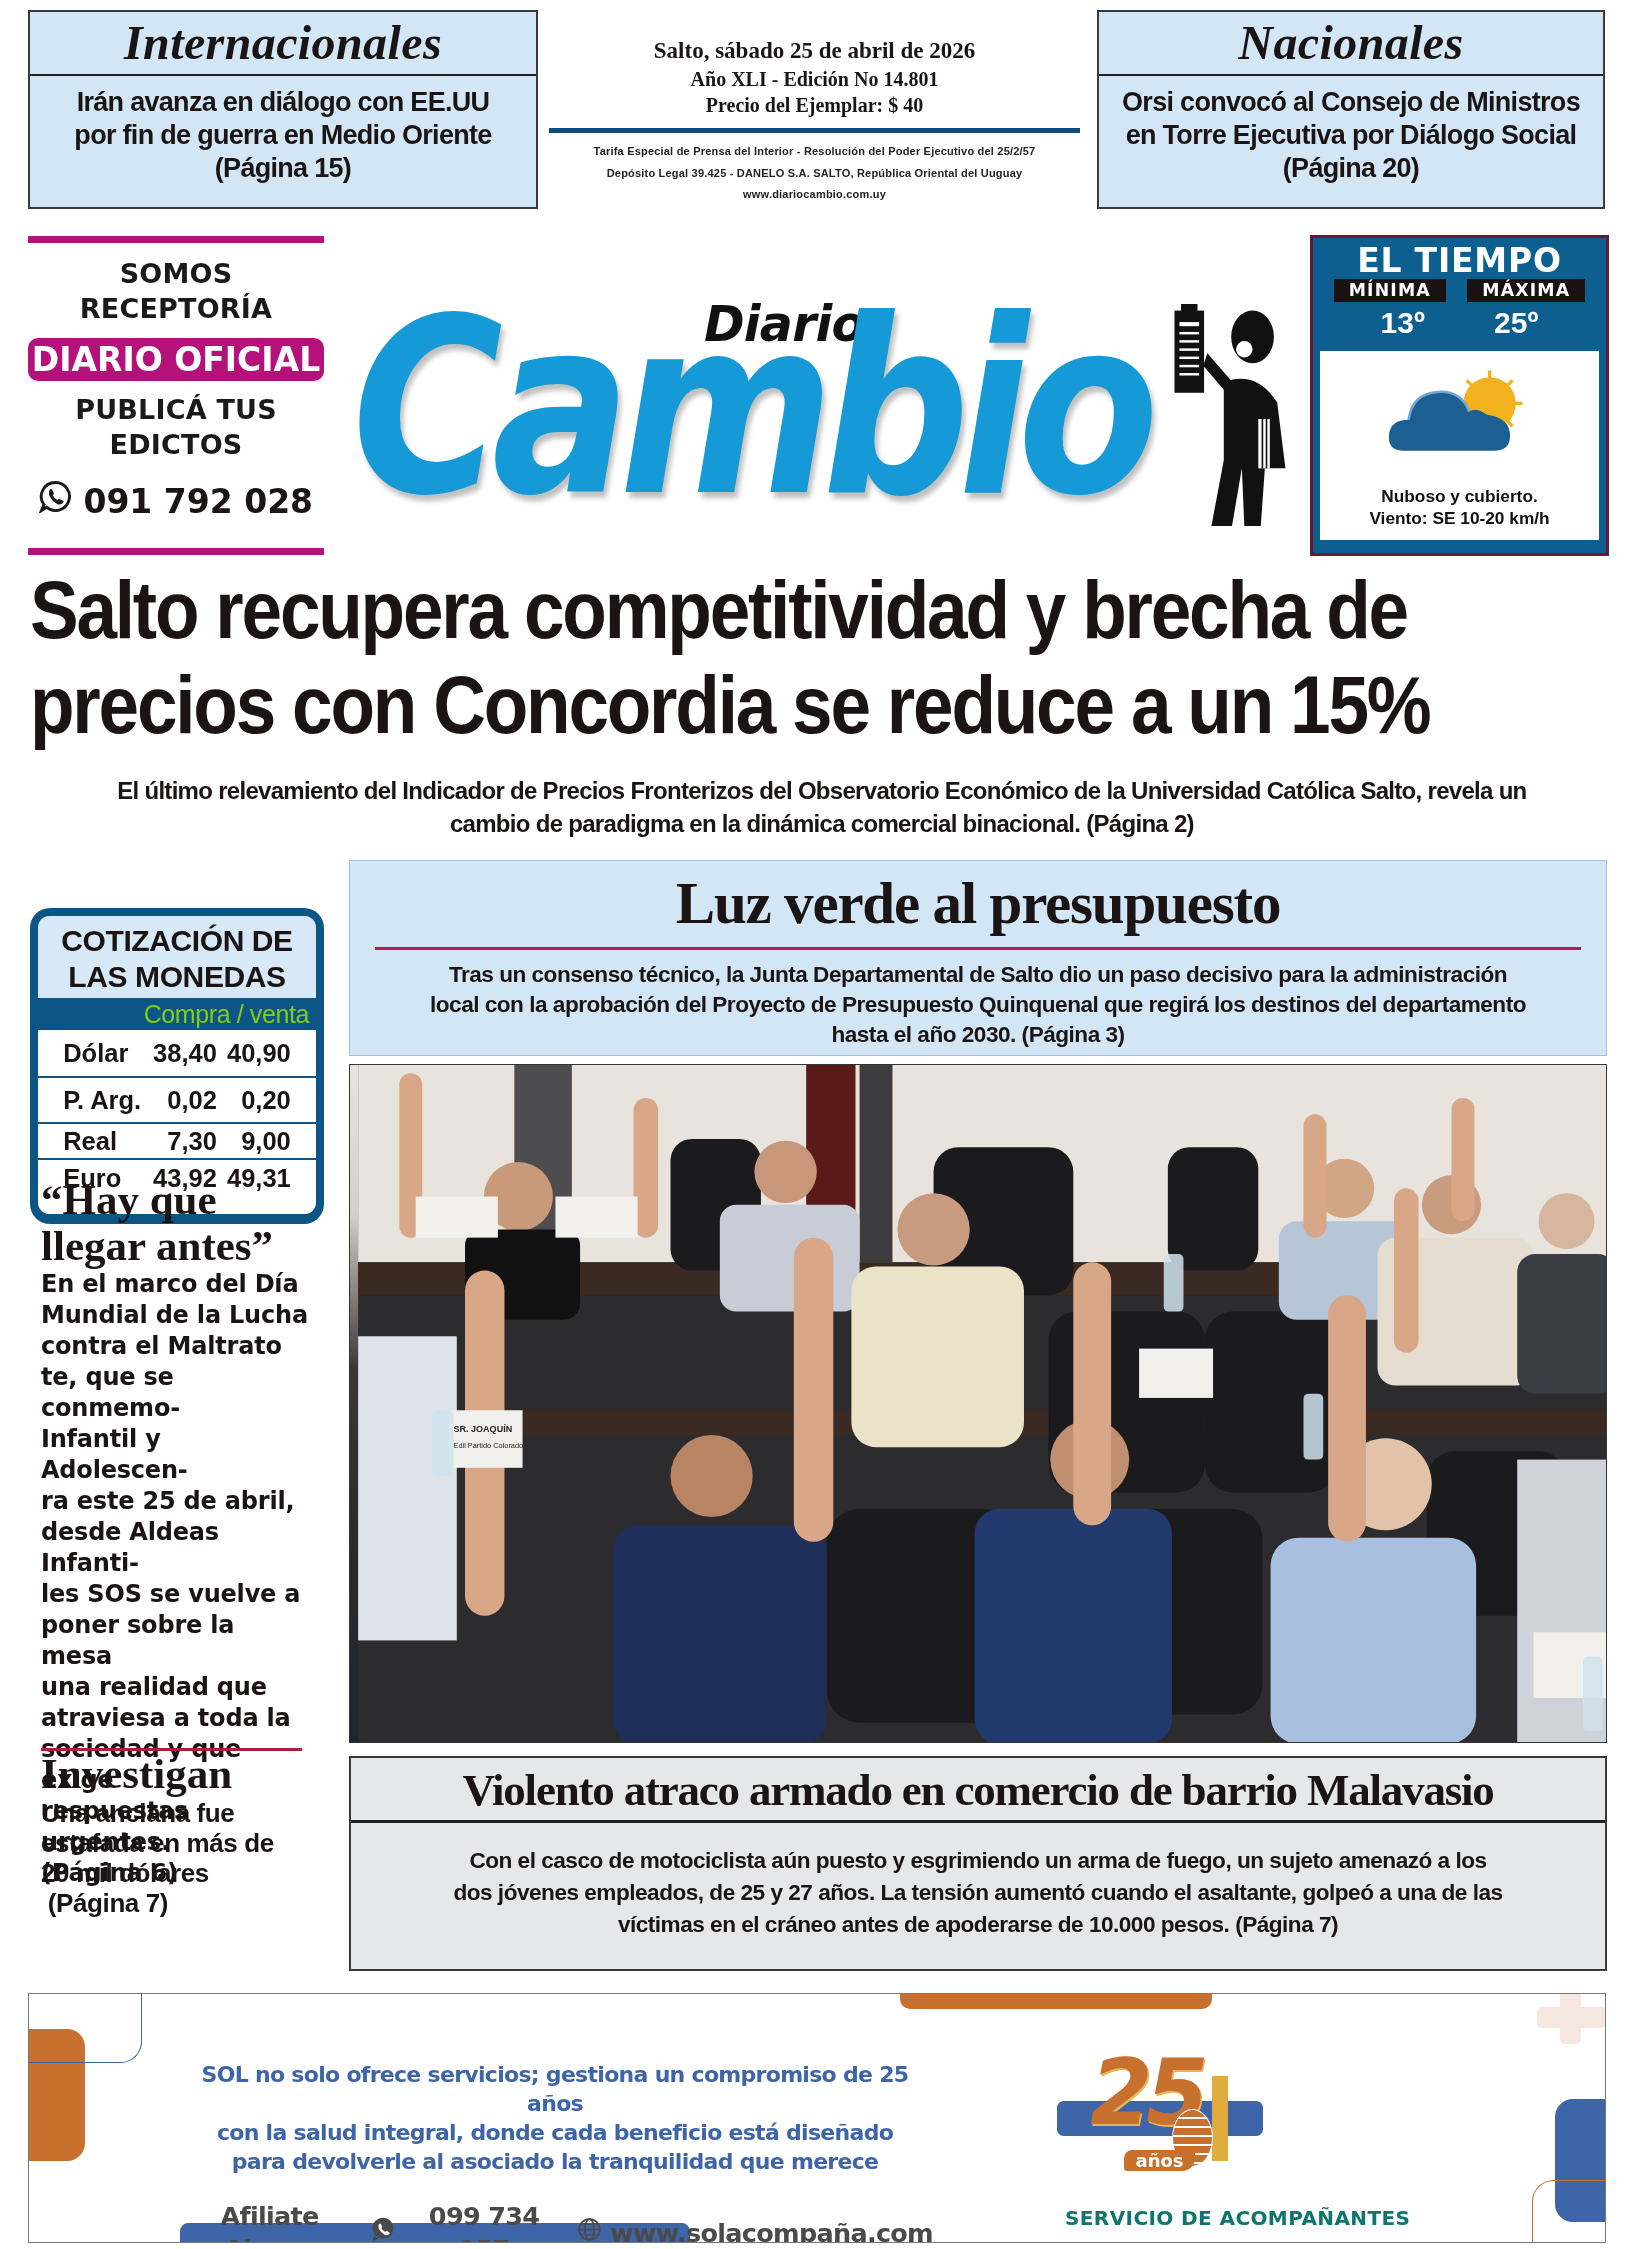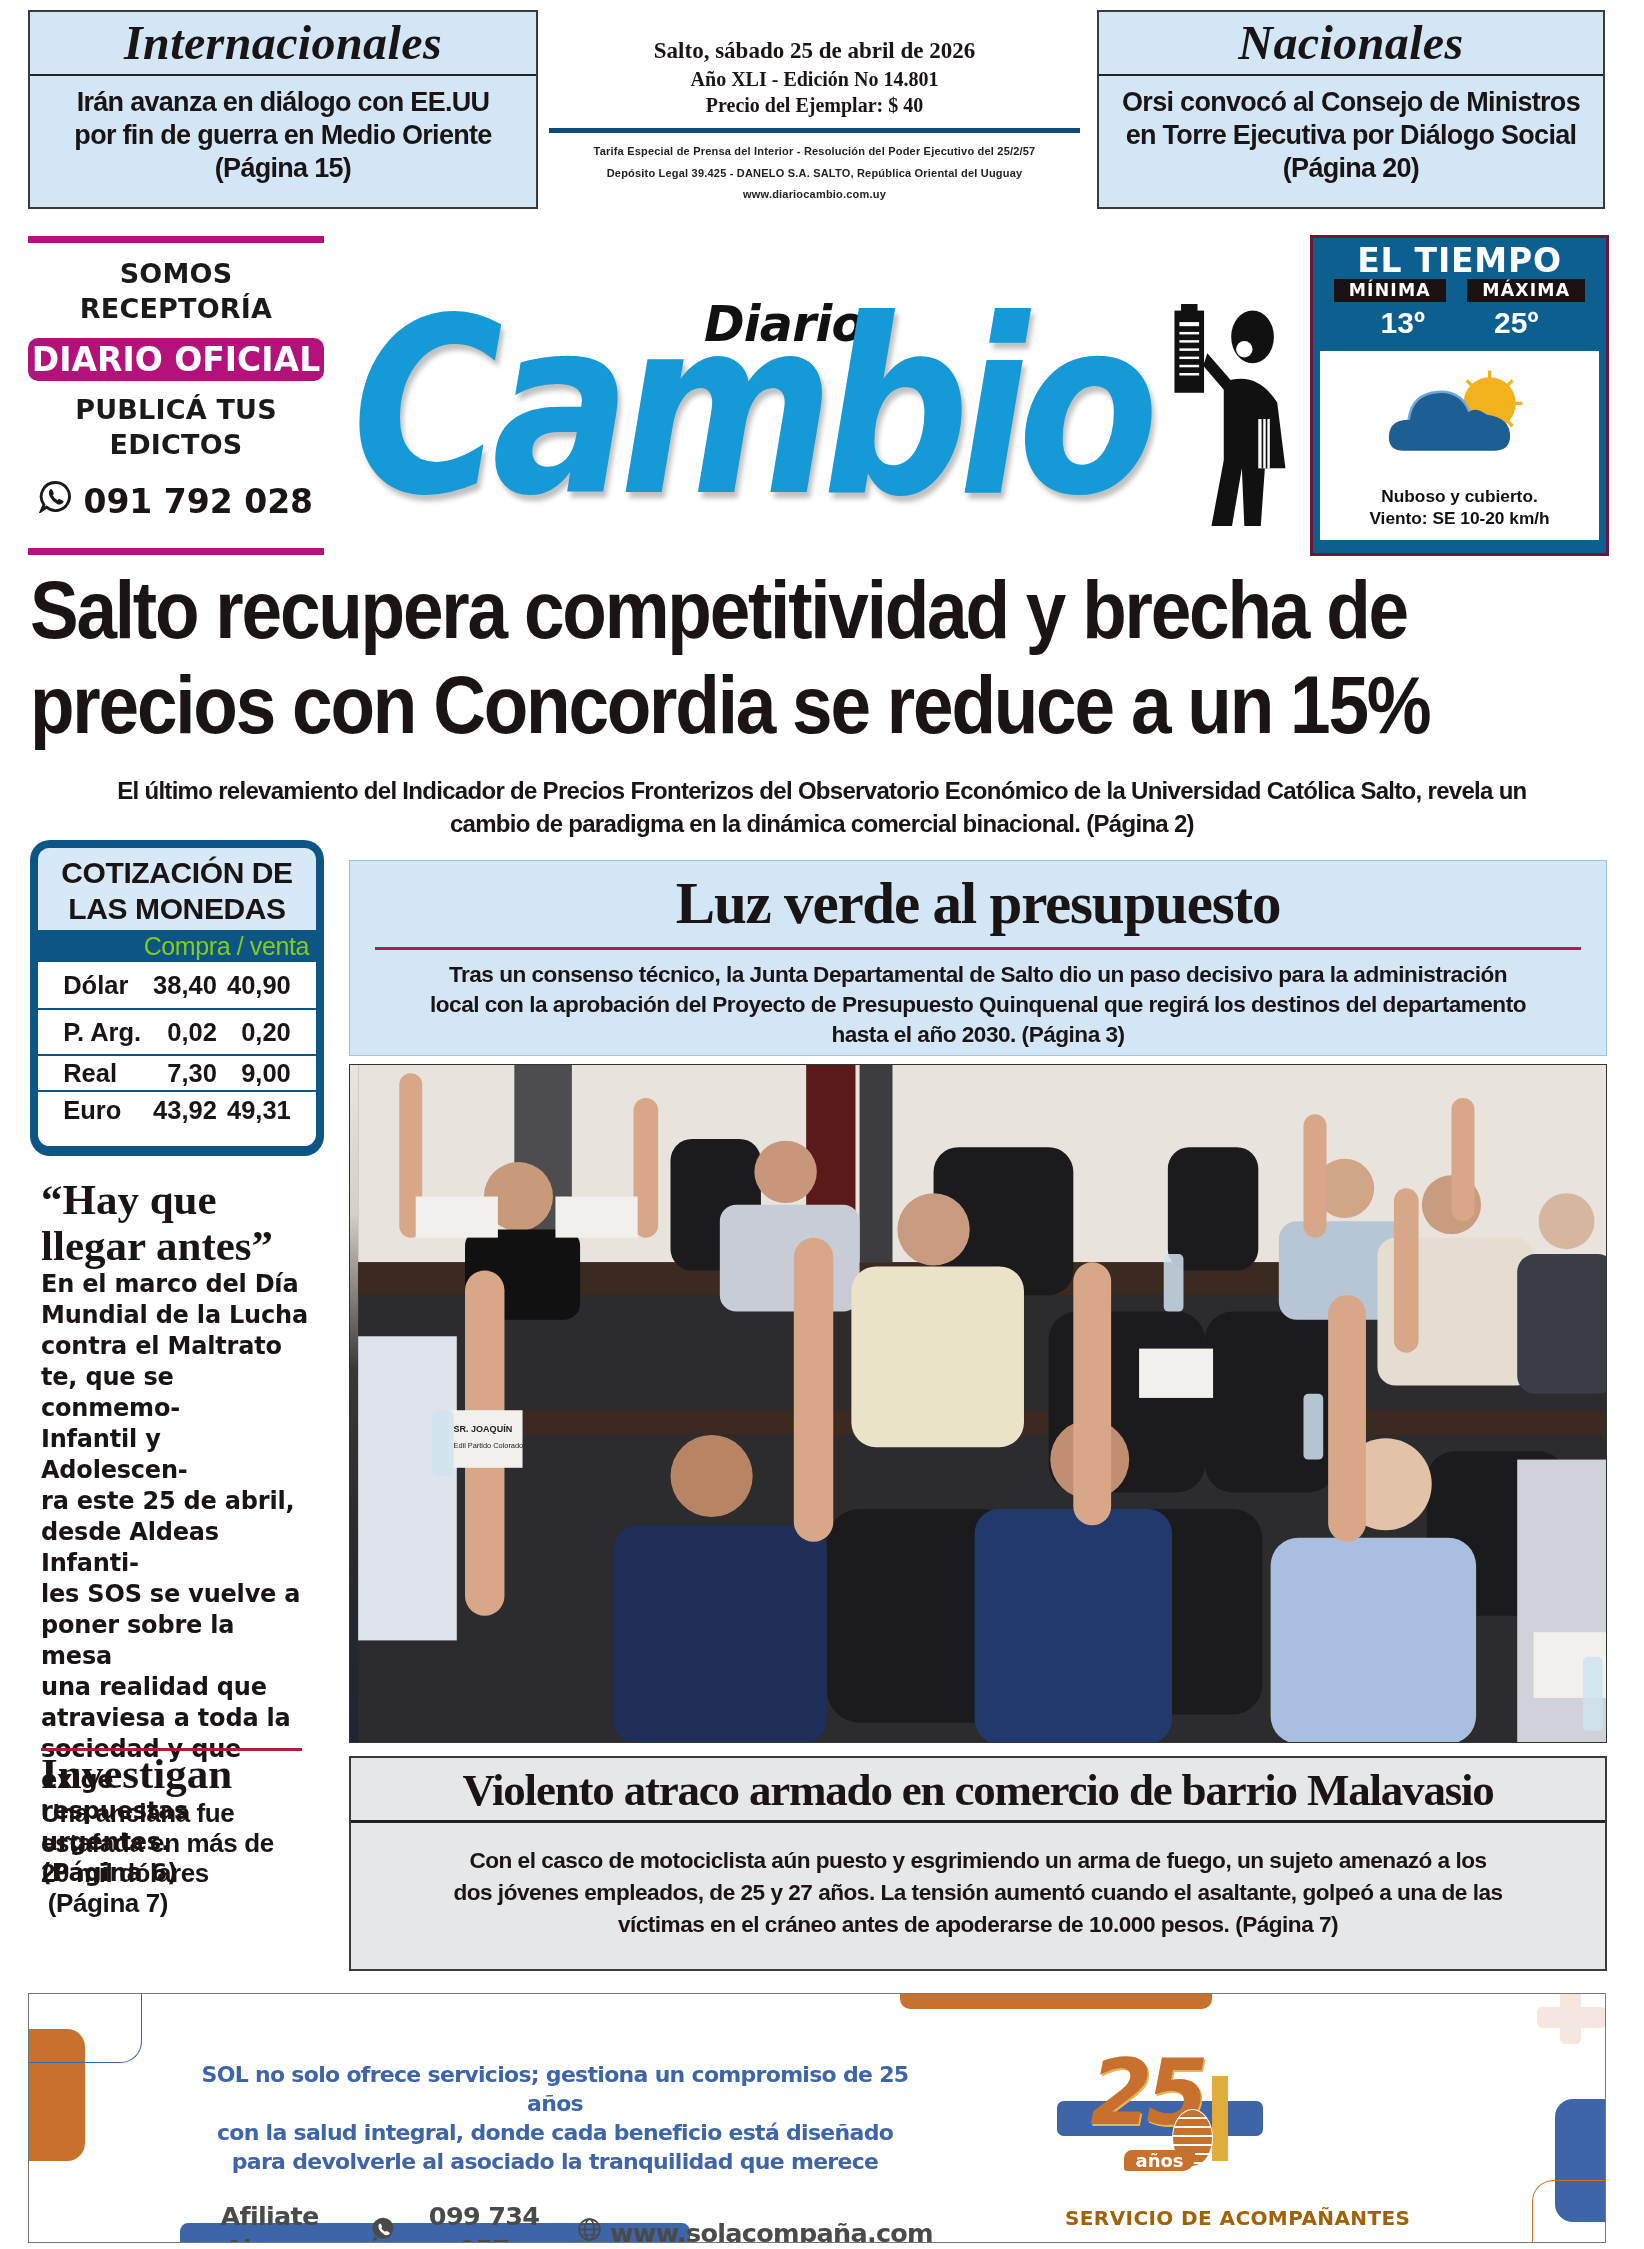--- a/index.html
+++ b/index.html
@@ -73,21 +73,21 @@
   .crime-box { background: #e6e7e8; border: 2.5px solid #3a3a3a; text-align: center; }
   .crime-title { font-family: "Liberation Serif", serif; font-weight: bold; font-size: 45px; line-height: 59px; letter-spacing: -1.2px; border-bottom: 3.3px solid #222; }
   .crime-text { font-weight: bold; font-size: 22.6px; line-height: 32px; letter-spacing: -0.5px; padding: 21.4px 13px 0; }
 
   
   .ad { border: 1.6px solid #777; background: #fff; overflow: hidden; }
   .ad-blue { color: #3d65a8; font-family: "DejaVu Sans", sans-serif; font-weight: bold; }
   .ad-copy { text-align: center; font-size: 22px; line-height: 29px; letter-spacing: -0.7px; }
   .ad-tag { text-align: center; font-size: 37px; line-height: 49px; letter-spacing: -0.8px; }
   .ad-cta { text-align: center; font-family: "DejaVu Sans", sans-serif; font-weight: bold; color: #4a4a4a; font-size: 25.5px; line-height: 33px; letter-spacing: -0.7px; display: flex; align-items: center; justify-content: center; gap: 8.2px; }
-  .ad-service { font-family: "DejaVu Sans", sans-serif; font-weight: bold; color: #a16207; font-size: 20px; letter-spacing: 0.4px; }
+  .ad-service { font-family: "DejaVu Sans", sans-serif; font-weight: bold; color: #0f766e; font-size: 20px; letter-spacing: 0.4px; }
 </style>
 </head>
 <body>
 
 <div class="abs section-box" style="left:28px; top:10px; width:510px; height:199px;">
   <div class="sec-title">Internacionales</div>
   <div class="sec-text" style="padding:10px 25px 0;">Irán avanza en diálogo con EE.UU por fin de guerra en Medio Oriente (Página 15)</div>
 </div>
 
 <div class="abs masthead" style="left:549px; top:36px; width:531px;">
@@ -185,21 +185,21 @@
 
 <div class="abs" style="left:30px; top:566px; width:1587px;">
   <div class="headline">Salto recupera competitividad y brecha de</div>
   <div class="headline" style="margin-top:8.2px;">precios con Concordia se reduce a un 15%</div>
 </div>
 <div class="abs deck" style="left:16.4px; top:774px; width:1611px;">
   <div>El último relevamiento del Indicador de Precios Fronterizos del Observatorio Económico de la Universidad Católica Salto, revela un</div>
   <div>cambio de paradigma en la dinámica comercial binacional. (Página 2)</div>
 </div>
 
-<div class="abs currency" style="left:30px; top:840px; width:294px; height:316px;">
+<div class="abs currency" style="left:30px; top:908px; width:294px; height:316px;">
   <div class="cur-inner-head">
     <div>COTIZACIÓN DE</div>
     <div>LAS MONEDAS</div>
   </div>
   <div class="cur-sub">Compra / venta</div>
   <div class="cur-table">
     <div class="cur-row" style="height:48px;">
       <span class="c-name">Dólar</span>
       <span class="c-buy">38,40</span>
       <span class="c-sell">40,90</span>

